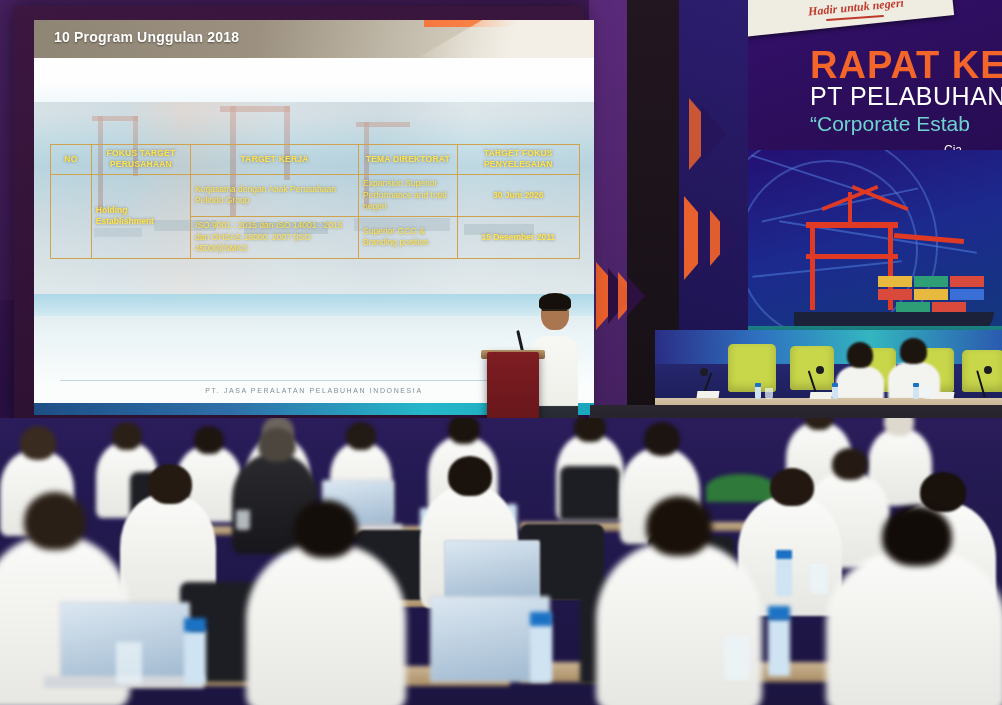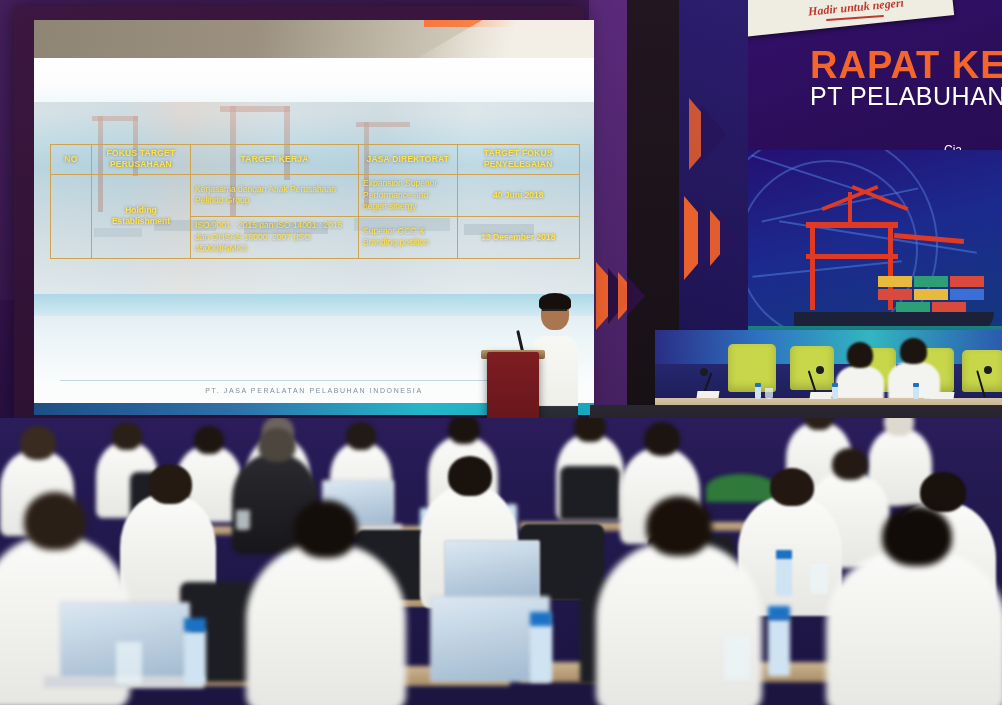--- a/index.html
+++ b/index.html
@@ -69,21 +69,21 @@
     font-size:8.5px; line-height:1.35;}
   .slide-table th{font-weight:bold;text-align:center;font-size:8.5px;
     letter-spacing:.2px;}
   .th-no{width:44px;}
   .th-fokus{width:104px;}
   .th-prog{width:186px;}
   .th-tema{width:104px;}
   .th-target{width:130px;}
   .cell-tema{font-size:5.6px;line-height:1.45;color:#ffda3d;}
   .cell-date{text-align:center;font-weight:bold;font-size:7.5px;}
-  .cell-fokus{text-align:center;font-weight:bold;}
+  .cell-fokus{text-align:left;font-weight:bold;}
   .slide-footer{position:absolute;left:0;bottom:18px;width:100%;
     text-align:center;}
   .slide-footer span{font-size:7px;color:#7f8e99;letter-spacing:1.6px;}
   .slide-hr{position:absolute;left:26px;bottom:34px;width:508px;height:1px;
     background:#a9c7d6;opacity:.7;}
   .slide-ip{position:absolute;right:62px;bottom:22px;font-size:22px;
     color:#8fb8cc;font-weight:bold;letter-spacing:1px;opacity:.75;}
   .slide-botband{position:absolute;left:0;bottom:0;width:100%;height:12px;
     background:linear-gradient(90deg,#1d4f86,#2f6fa8 35%,#25b7c9 70%,#19a5bd);}
 
@@ -234,20 +234,21 @@
       border-top:29px solid transparent;border-bottom:29px solid transparent;
       border-left:25px solid #27155c;"></div>
   </div>
 
   <div class="screen-outer">
     <div class="screen">
 
       <div class="slide-title-bar">
         <div class="slide-accent"></div>
       </div>
+      <div class="slide-title">10 Program Unggulan 2018</div>
 
       <div class="slide-body">
         <div class="port-photo">
           <div class="crane" style="left:64px;top:14px;width:5px;height:96px;"></div>
           <div class="crane" style="left:58px;top:14px;width:46px;height:5px;"></div>
           <div class="crane" style="left:99px;top:14px;width:5px;height:60px;"></div>
           <div class="crane" style="left:196px;top:4px;width:6px;height:110px;"></div>
           <div class="crane" style="left:186px;top:4px;width:70px;height:6px;"></div>
           <div class="crane" style="left:250px;top:4px;width:6px;height:74px;"></div>
           <div class="crane" style="left:330px;top:20px;width:5px;height:86px;"></div>
@@ -259,56 +260,57 @@
           <div class="cnt" style="left:60px;top:126px;width:48px;height:9px;background:#a8b4ba;"></div>
         </div>
         <div class="sea-line" style="top:236px;"></div>
 
         <table class="slide-table">
           <thead>
             <tr>
               <th class="th-no">NO</th>
               <th class="th-fokus">FOKUS TARGET PERUSAHAAN</th>
               <th class="th-prog">TARGET KERJA</th>
-              <th class="th-tema">JASA DIREKTORAT</th>
+              <th class="th-tema">TEMA DIREKTORAT</th>
               <th class="th-target">TARGET FOKUS PENYELESAIAN</th>
             </tr>
           </thead>
           <tbody>
             <tr style="height:42px;">
               <td rowspan="2"></td>
               <td rowspan="2" class="cell-fokus">Holding Establishment</td>
               <td>Kerjasama dengan Anak Perusahaan Pelindo Group</td>
-              <td class="cell-tema">Expansion Superior Performance and negeri sinergy</td>
-              <td class="cell-date">40 Juni 2018</td>
+              <td class="cell-tema">Expansion Superior Performance and total negeri</td>
+              <td class="cell-date">30 Juni 2026</td>
             </tr>
             <tr style="height:42px;">
               <td>ISO 9001 : 2015 dan ISO 14001 : 2015 dan OHSAS 18000: 2007 (ISO 45000)/SMK3</td>
               <td class="cell-tema">Superior GCG &amp; Branding position</td>
-              <td class="cell-date">13 Desember 2018</td>
+              <td class="cell-date">15 Desember 2011</td>
             </tr>
           </tbody>
         </table>
 
         <div class="slide-hr"></div>
         <div class="slide-ip">IP</div>
         <div class="slide-footer">
           <span>PT. JASA PERALATAN PELABUHAN INDONESIA</span>
         </div>
         <div class="slide-botband"></div>
       </div>
     </div>
   </div>
 
   <div class="banner">
     <div class="banner-logo-card"></div>
     <div class="banner-tagline">Hadir untuk negeri</div>
     <div class="banner-tagline-underline"></div>
     <div class="banner-t1">RAPAT KER</div>
     <div class="banner-t2">PT PELABUHAN</div>
+    <div class="banner-t3">“Corporate Estab</div>
     <div class="banner-t4">Cia</div>
 
     <div class="banner-art">
       <div class="b-arc" style="left:-40px;top:-20px;width:230px;height:230px;"></div>
       <div class="b-arc" style="left:-10px;top:10px;width:180px;height:180px;"></div>
       <div class="b-line" style="left:0;top:26px;width:140px;transform:rotate(18deg);"></div>
       <div class="b-line" style="left:12px;top:54px;width:160px;transform:rotate(-12deg);"></div>
       <div class="b-line" style="left:30px;top:86px;width:200px;transform:rotate(9deg);"></div>
       <div class="b-line" style="left:4px;top:118px;width:150px;transform:rotate(-6deg);"></div>
 

